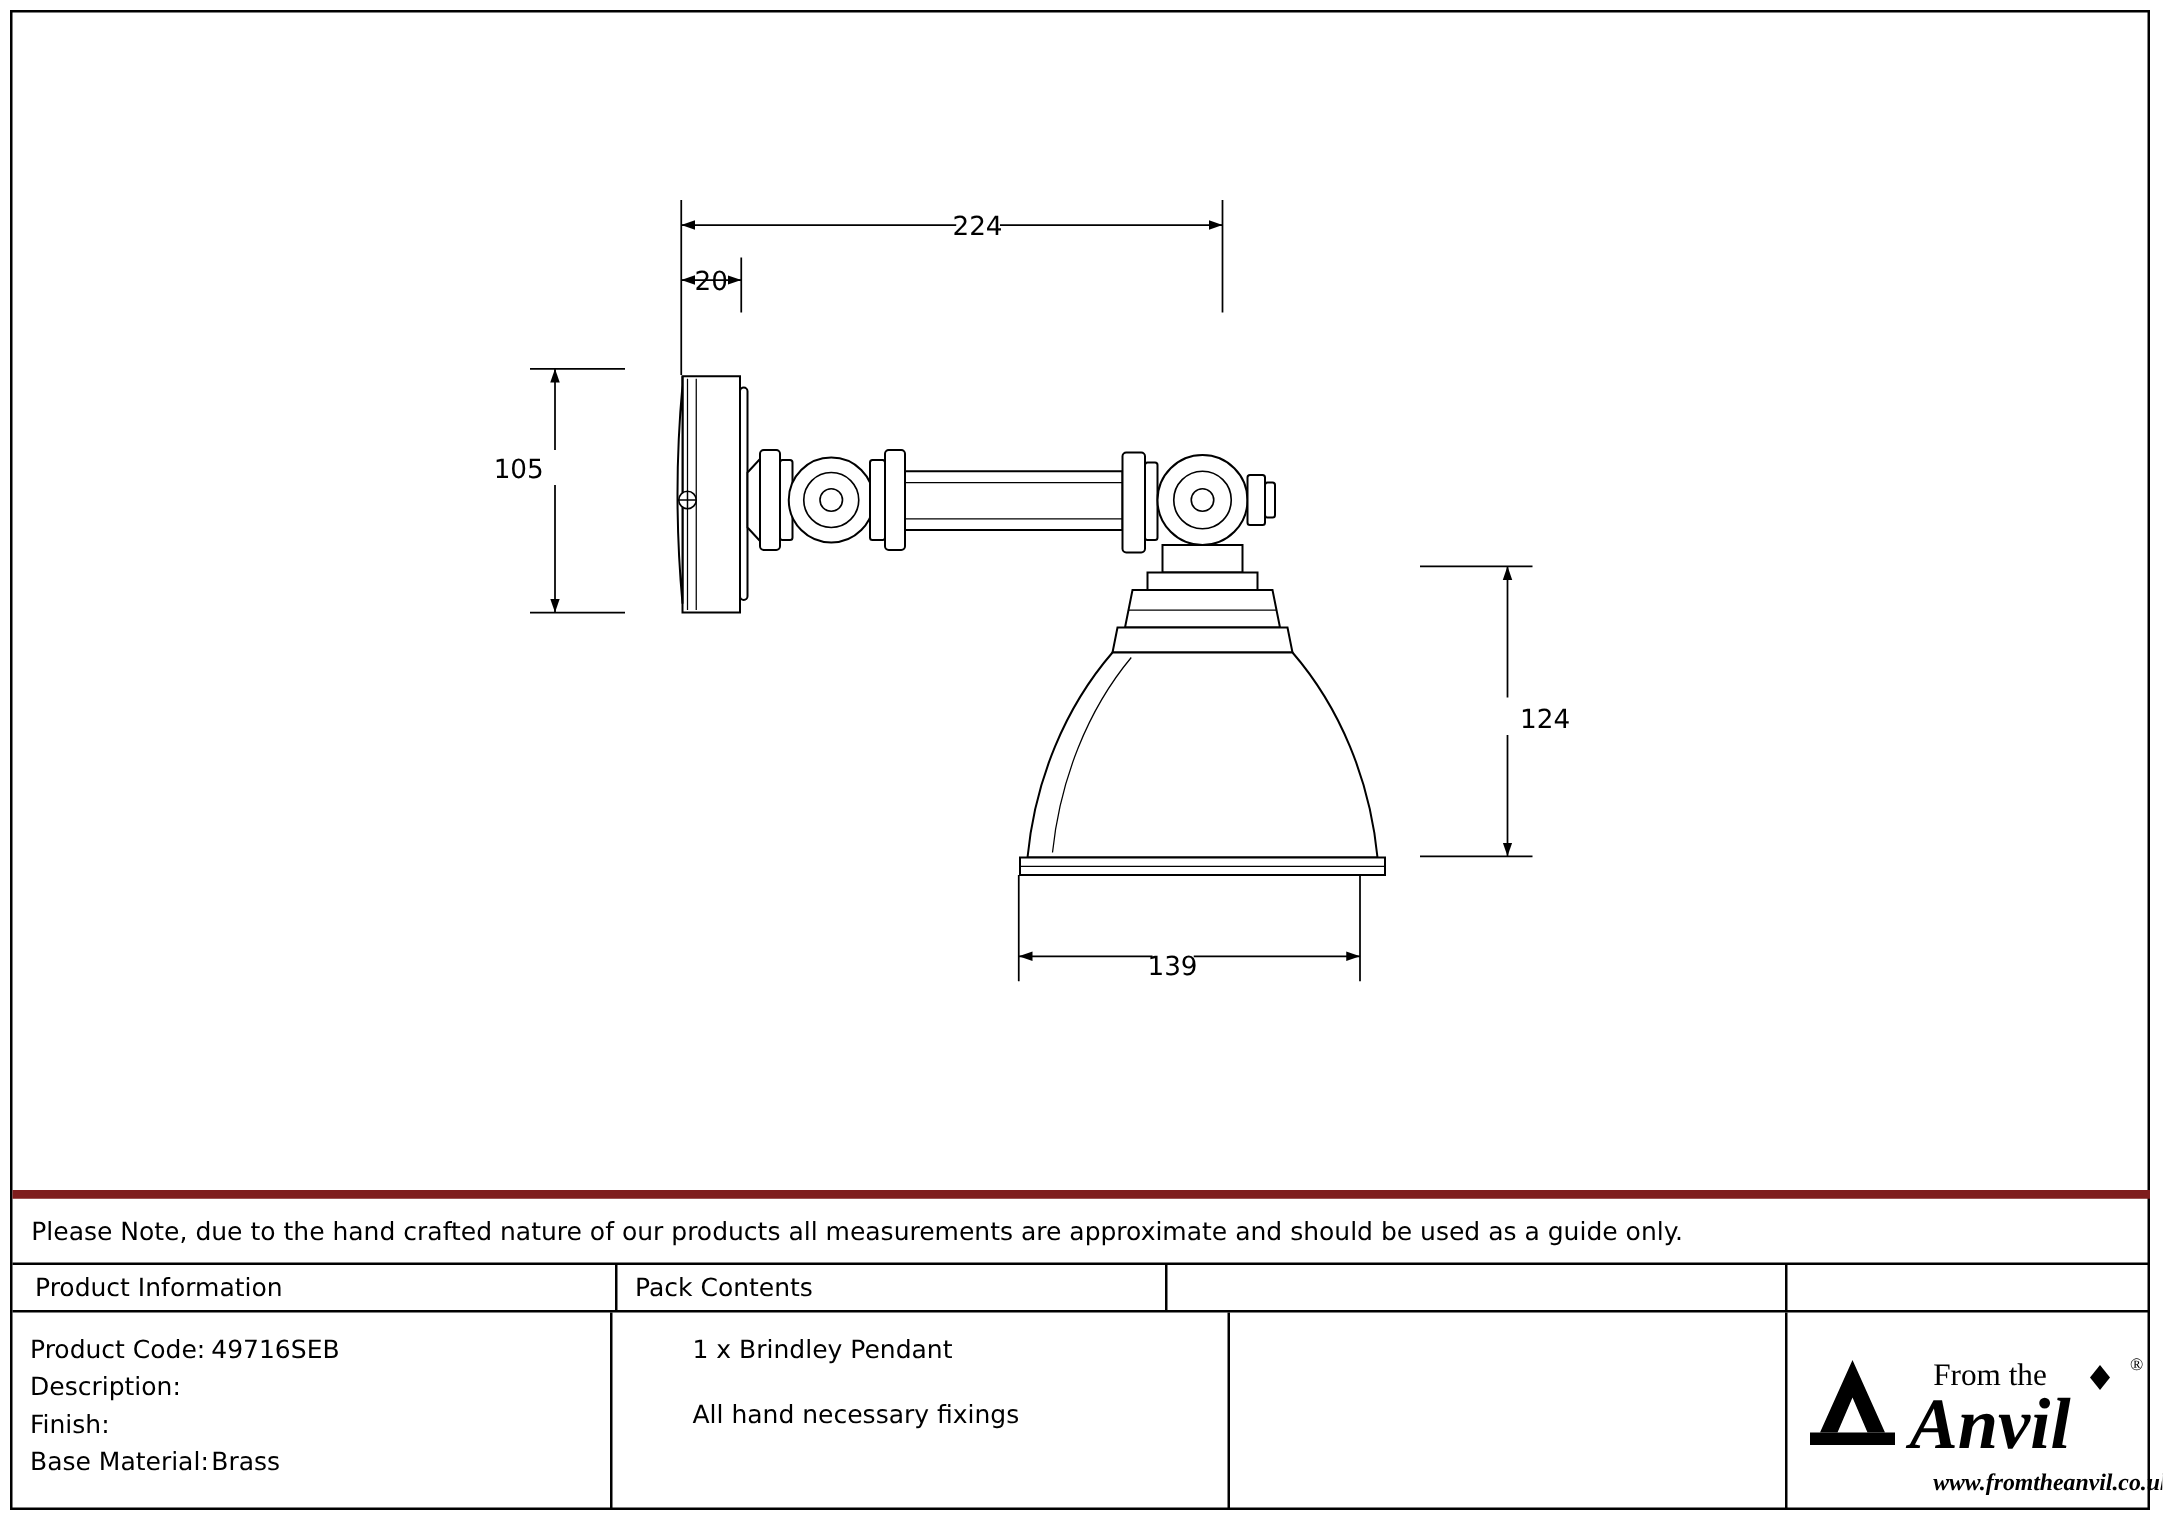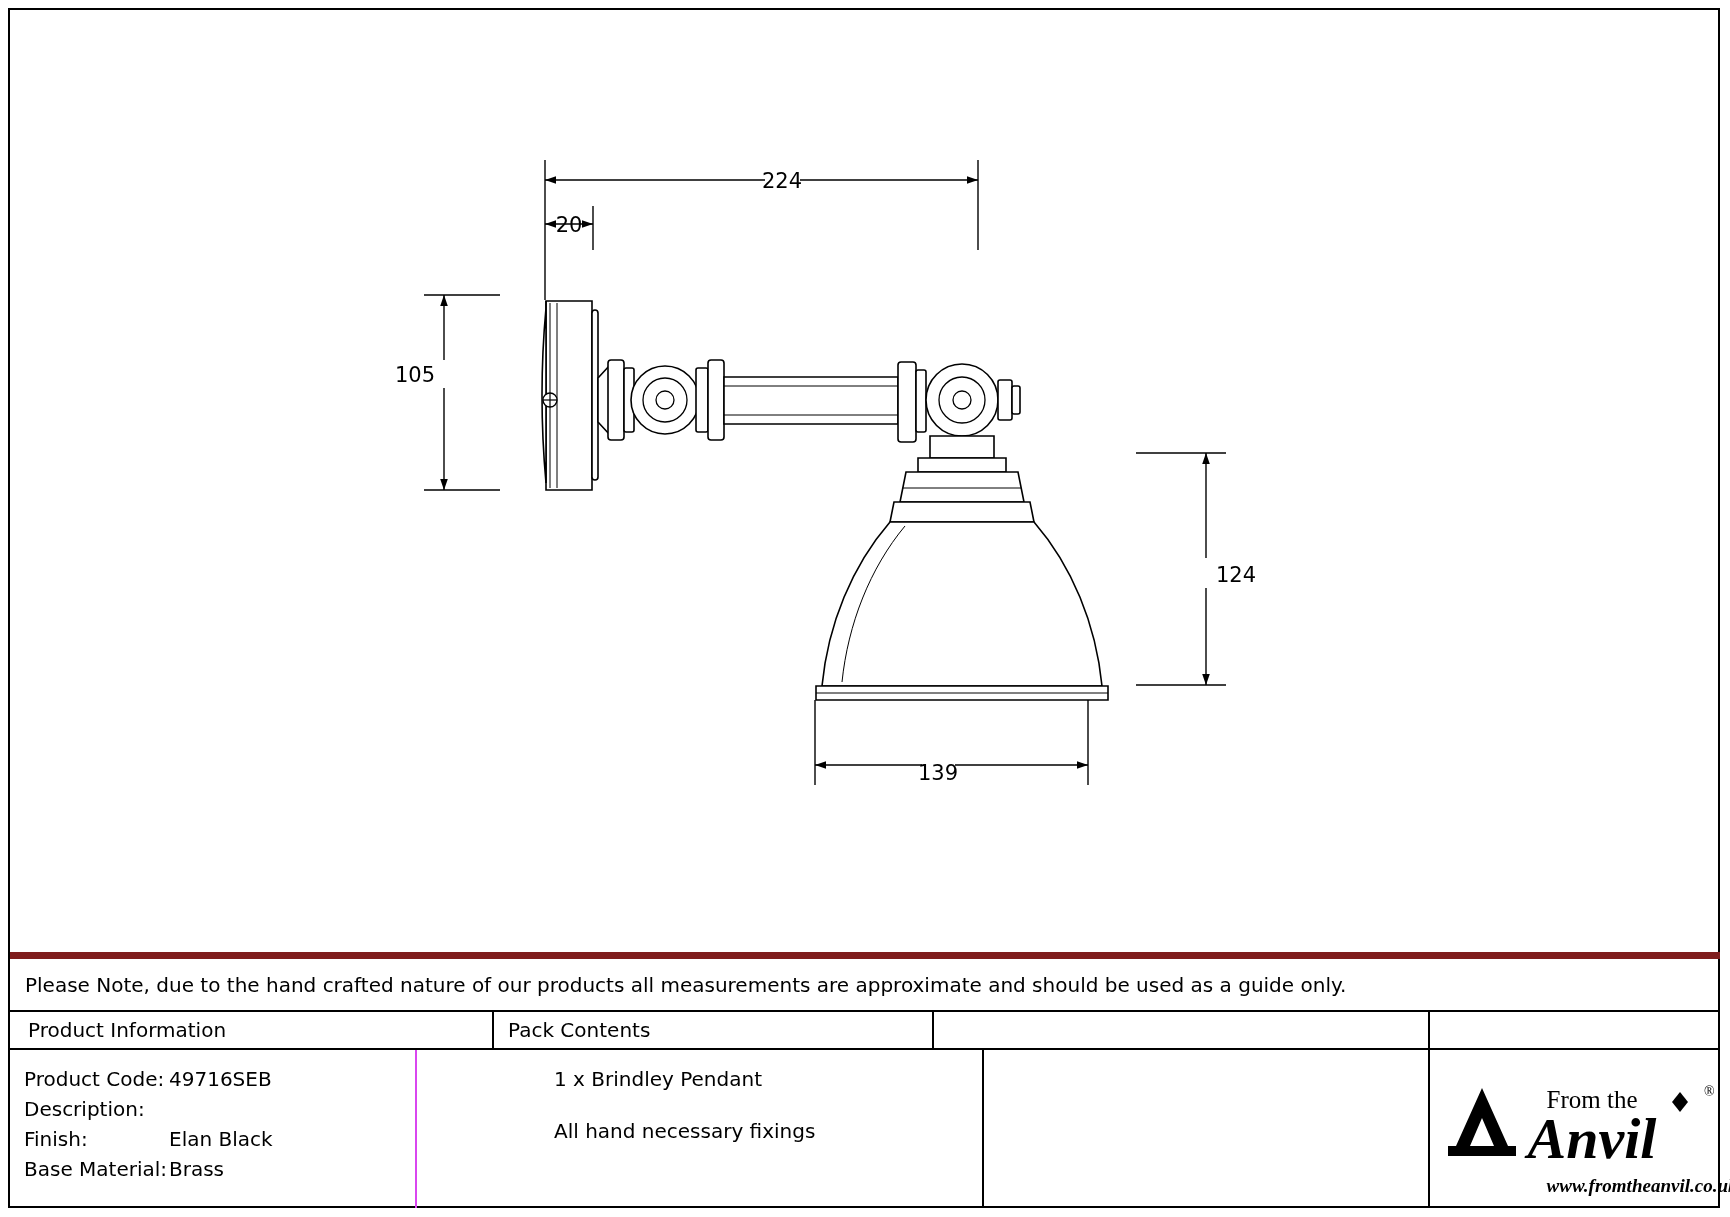--- a/index.html
+++ b/index.html
@@ -99,21 +99,21 @@
   }
   .cell {
     position: absolute;
     top: 0;
     height: 158px;
     box-sizing: border-box;
     padding: 14px 14px 0 14px;
     font-size: 20px;
     color: #000;
   }
-  .cell.c1 { left: 0px;   width: 407px; border-right: 2px solid #d946ef; }
+  .cell.c1 { left: 0px;   width: 480px; border-right: 2px solid #000000; }
   .cell.c2 { left: 484px; width: 444px; border-right: 2px solid #000; margin-left: 46px; }
   .cell.c3 { left: 928px; width: 492px; border-right: 2px solid #000; }
   .cell.c4 { left: 1420px; width: 290px; padding: 12px; }
 
   .info-row {
     display: flex;
     line-height: 30px;
     white-space: nowrap;
   }
   .info-label { width: 145px; flex: 0 0 145px; }
@@ -256,21 +256,20 @@
       <div class="cell c1">
         <div class="info-row">
           <div class="info-label">Product Code:</div>
           <div class="info-value">49716SEB</div>
         </div>
         <div class="info-row">
           <div class="info-label">Description:</div>
         </div>
         <div class="info-row">
           <div class="info-label">Finish:</div>
-          <div class="info-value">Elan Black</div>
         </div>
         <div class="info-row">
           <div class="info-label">Base Material:</div>
           <div class="info-value">Brass</div>
         </div>
       </div>
 
       <div class="cell c2">
         <div class="pack-line">1 x Brindley Pendant</div>
         <div class="pack-gap"></div>

